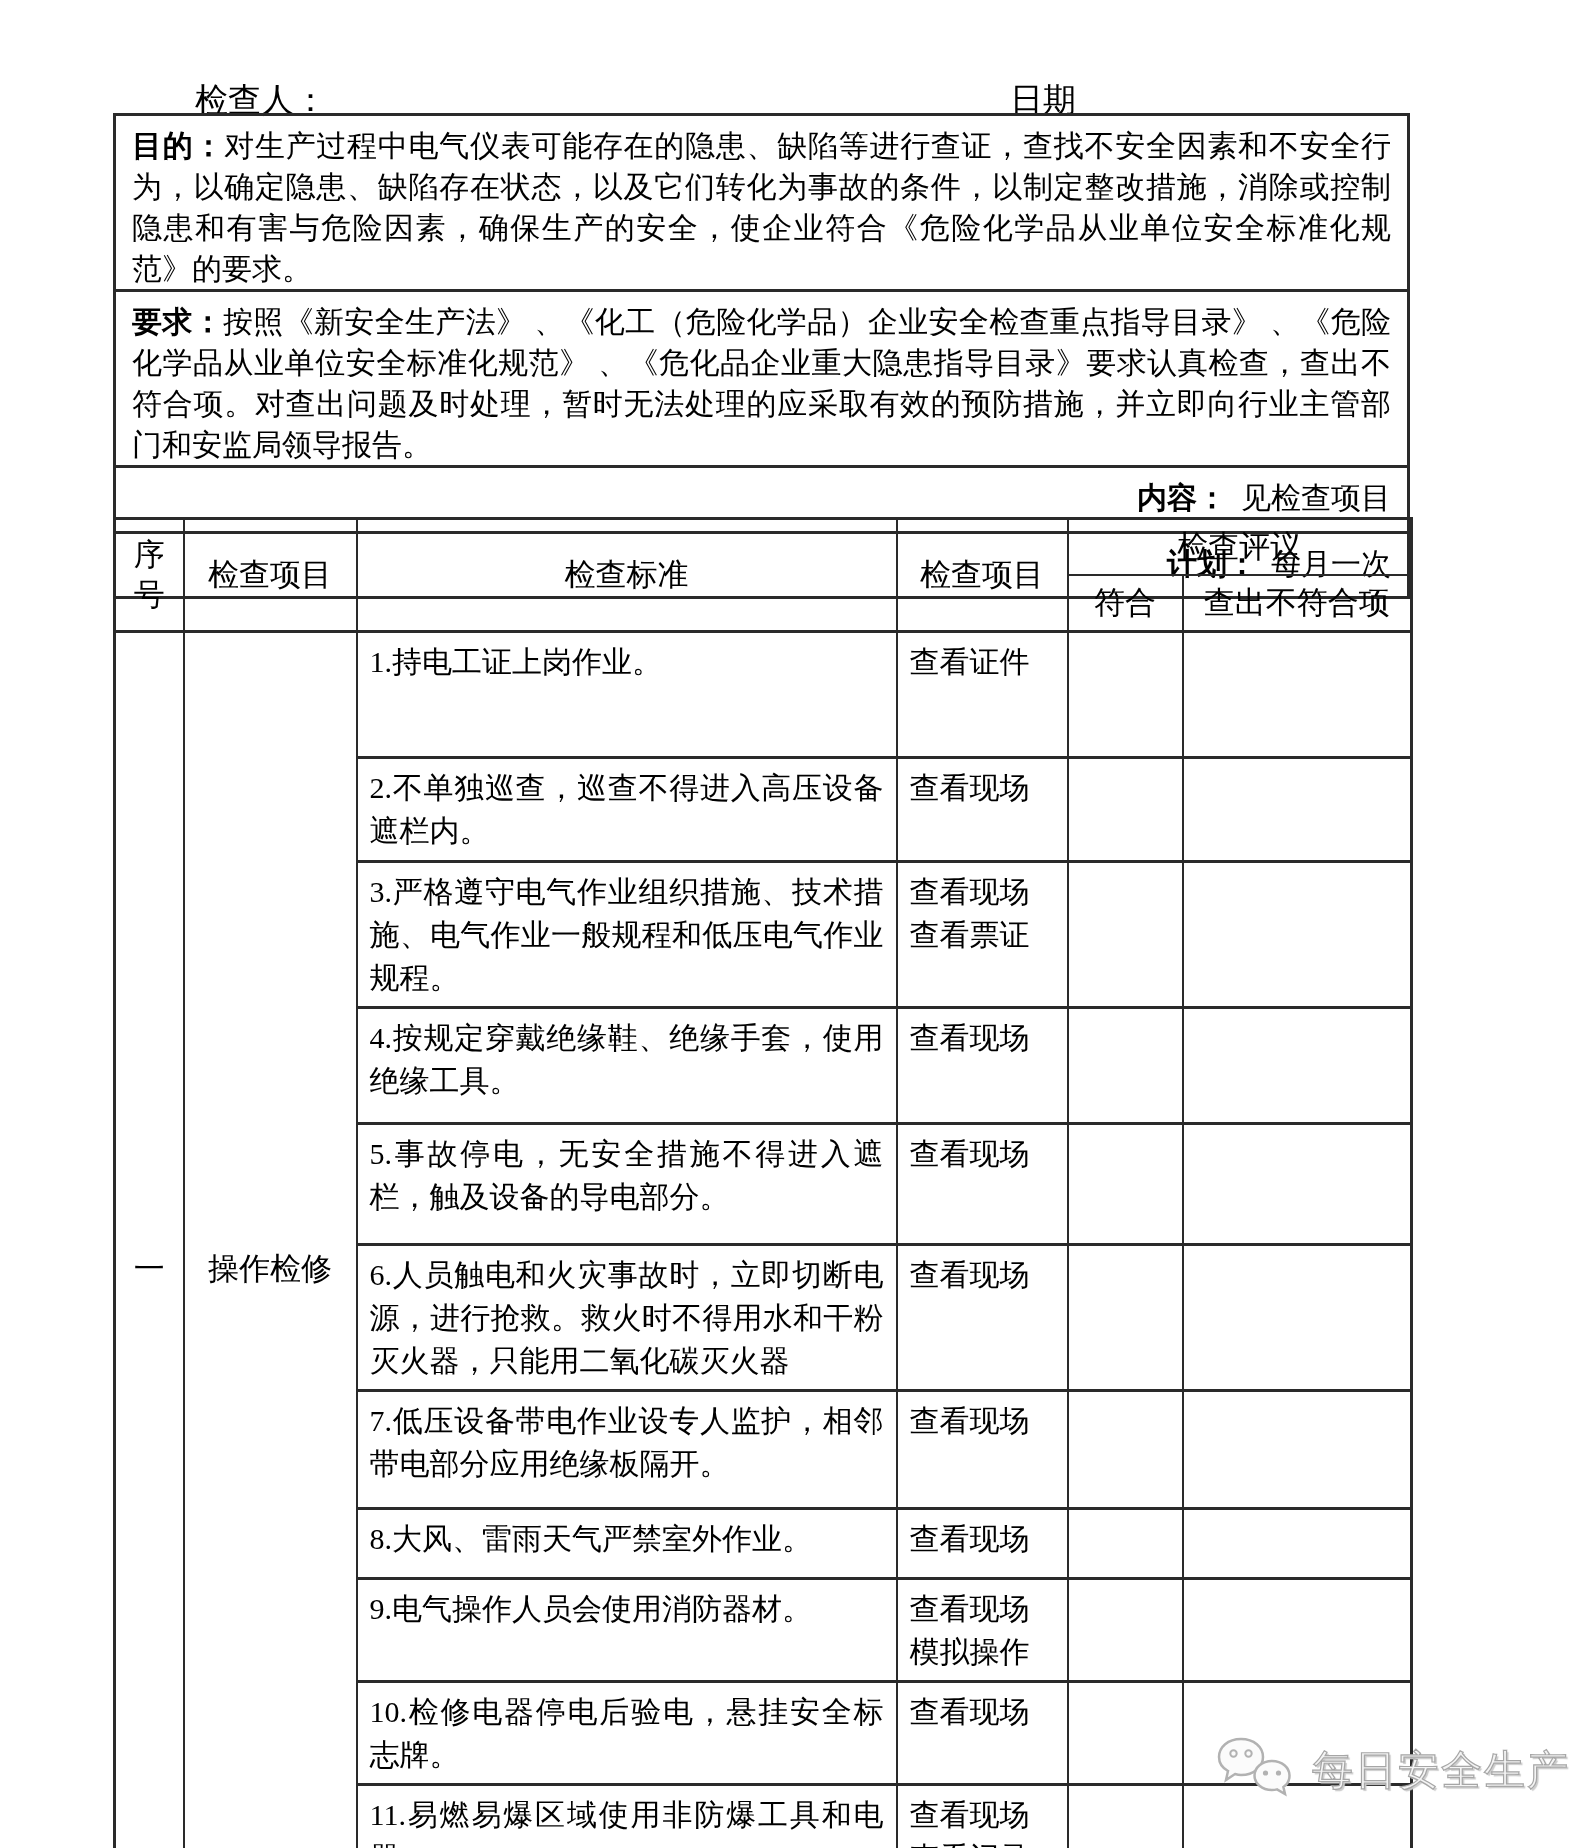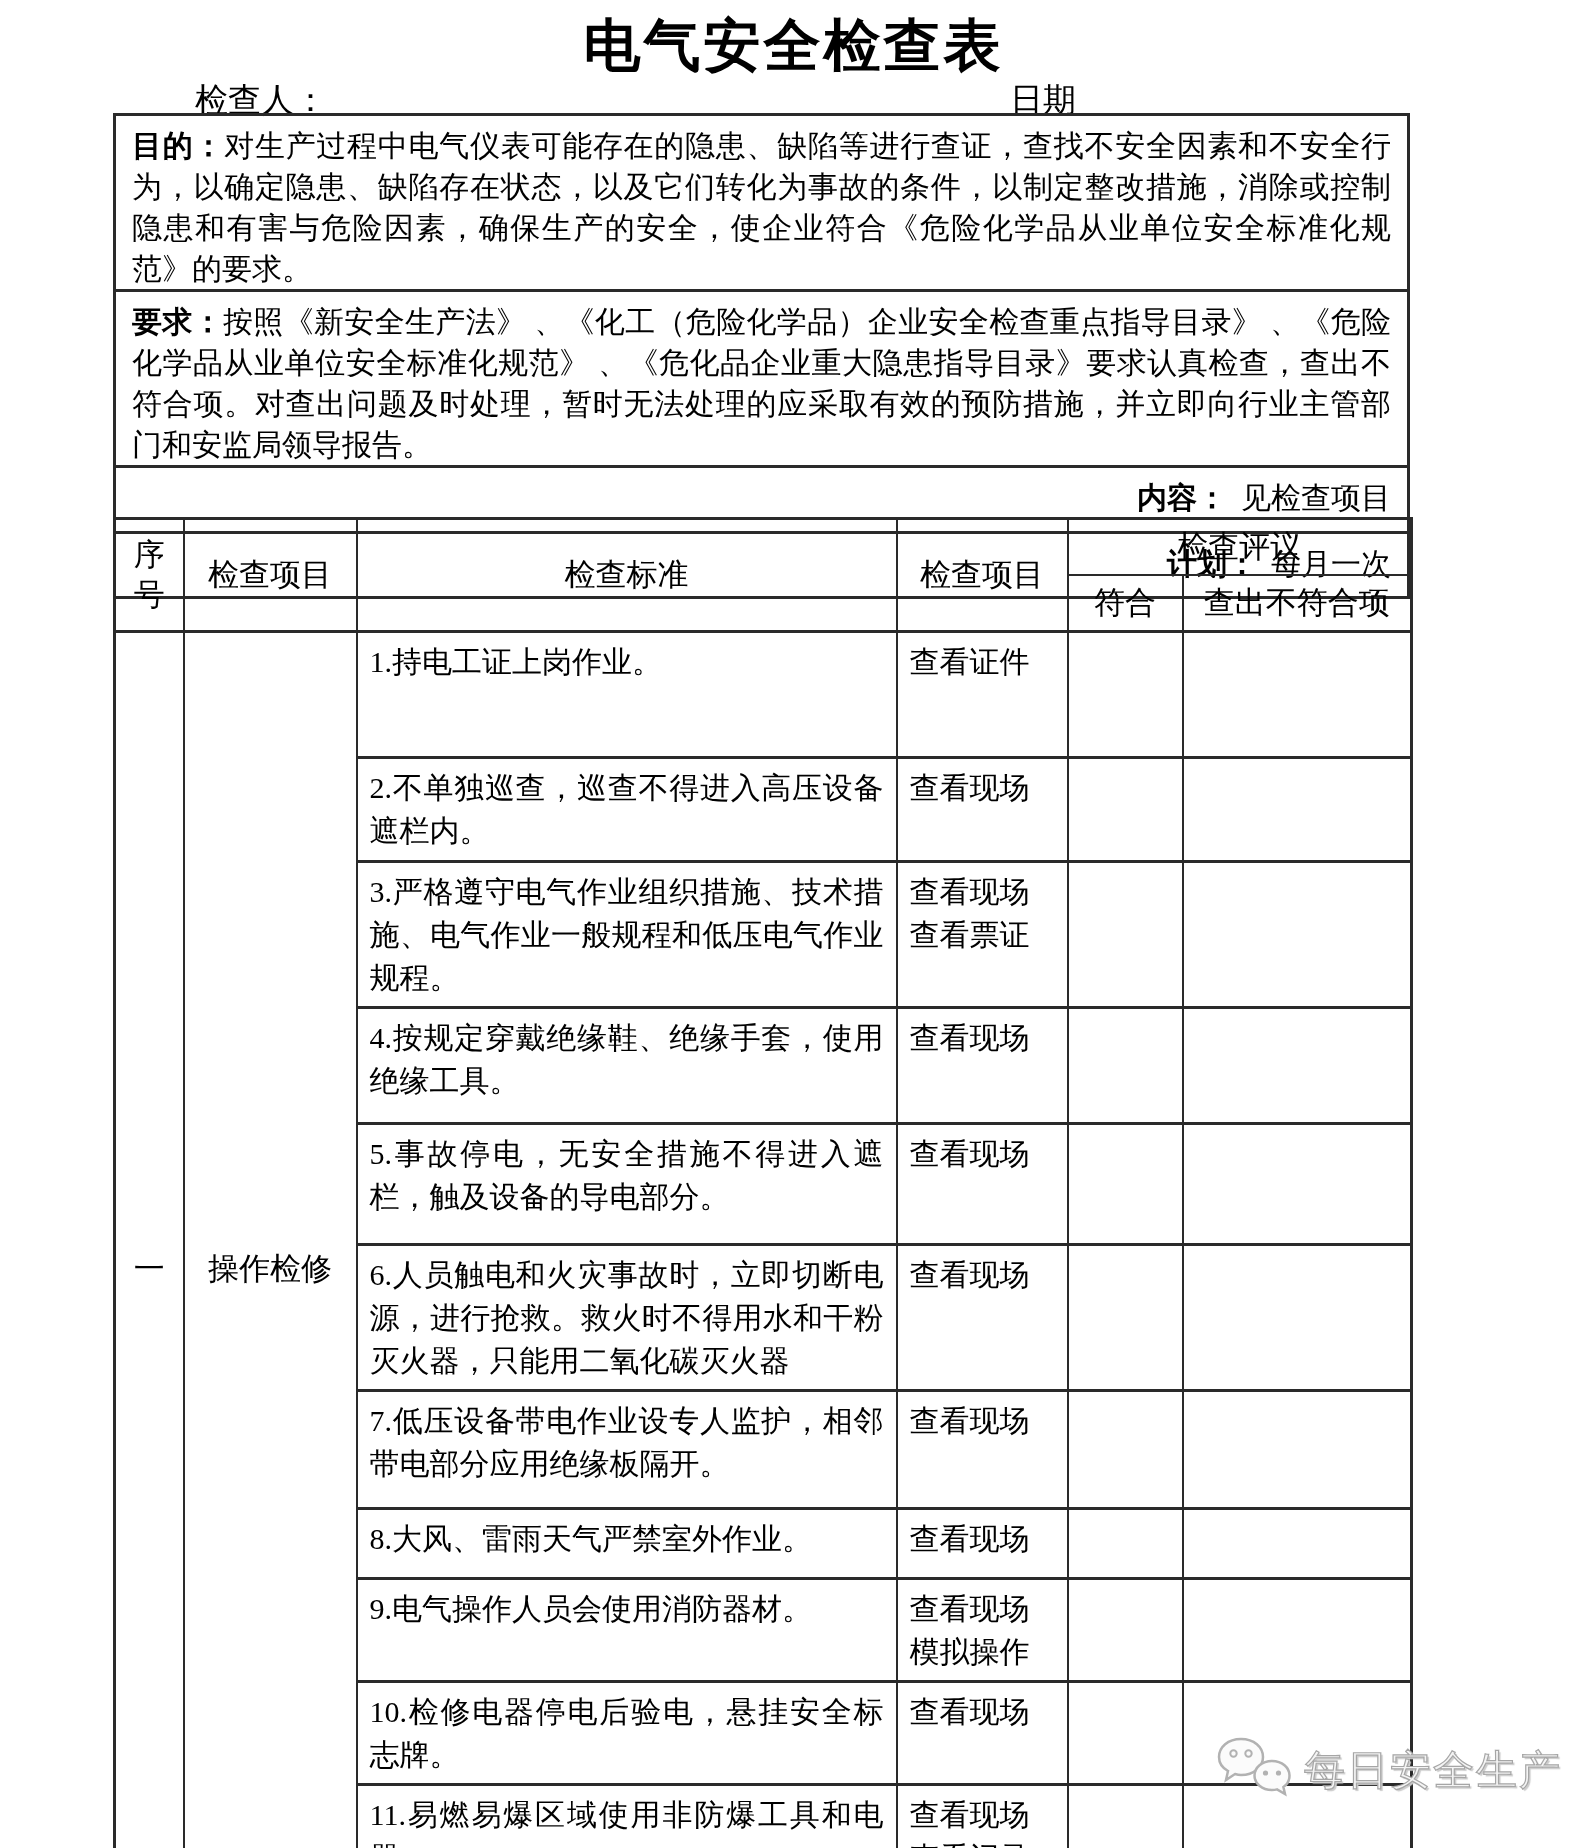--- a/index.html
+++ b/index.html
@@ -57,36 +57,35 @@
     padding: 7px 12px;
   }
   .main td.seq, .main td.item {
     text-align: center; vertical-align: middle; font-size: 31px; padding: 0;
   }
   .main td.std { text-align: justify; }
   .main td.mth { white-space: pre-line; text-align: left; }
 
   .watermark {
     position: absolute; top: 1736px; left: 1216px;
-    display: flex; align-items: center; gap: 10px;
+    display: flex; align-items: center; gap: 18px;
   }
   .wm-text {
     font-size: 41px; letter-spacing: 2px;
     color: #f4f4f4;
     -webkit-text-stroke: 1.2px #a6a6a6;
     text-shadow: 2px 2px 1px #cccccc;
     white-space: nowrap;
   }
 </style>
 </head>
 <body>
 
 <div class="page">
 
-  <div class="title">电气安全检查表</div>
 
   <div class="meta">
     <span class="inspector">检查人：</span>
     <span class="date">日期</span>
   </div>
 
   <table class="info">
     <tbody>
         <tr style="height:139px">
       <td><span class="lbl">目的：</span><span class="val">对生产过程中电气仪表可能存在的隐患、缺陷等进行查证，查找不安全因素和不安全行为，以确定隐患、缺陷存在状态，以及它们转化为事故的条件，以制定整改措施，消除或控制隐患和有害与危险因素，确保生产的安全，使企业符合《危险化学品从业单位安全标准化规范》的要求。</span></td>

